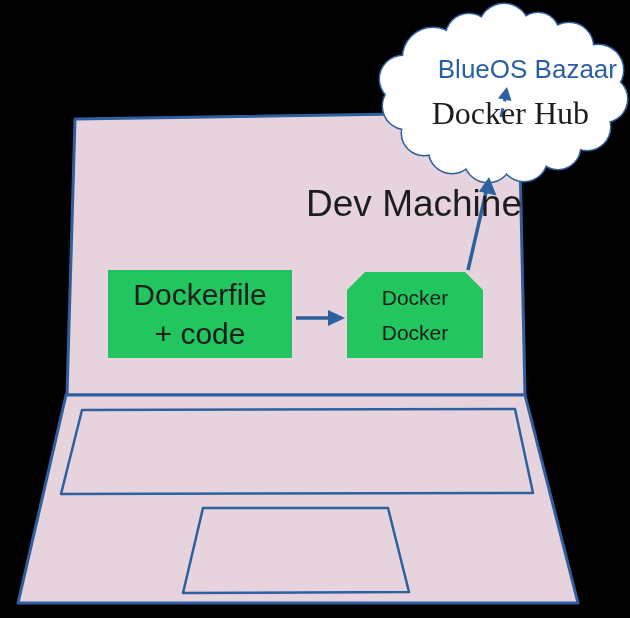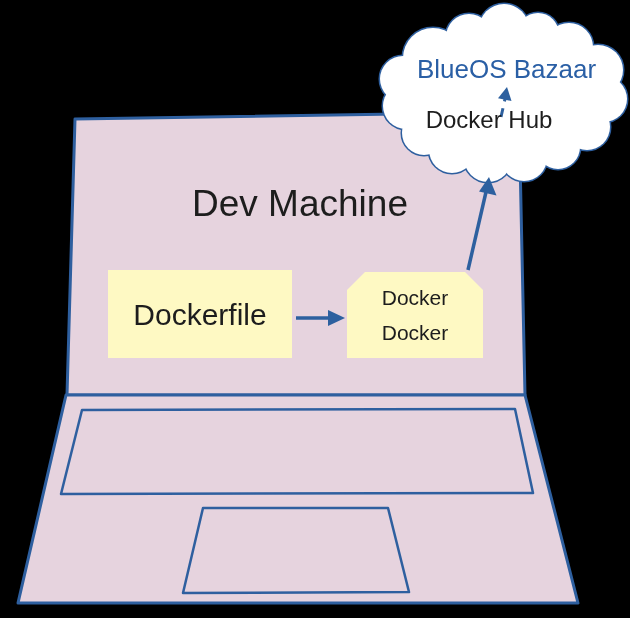--- a/index.html
+++ b/index.html
@@ -25,39 +25,39 @@
   
   .laptop-part { fill: var(--laptop-fill); stroke: var(--outline-blue); stroke-width: 3; stroke-linejoin: round; }
   .inner-part  { fill: none; stroke: var(--outline-blue); stroke-width: 2.5; stroke-linejoin: round; }
   .cloud-edge  { fill: var(--cloud-fill); stroke: var(--outline-blue); stroke-width: 3; }
   .cloud-mask  { fill: var(--cloud-fill); stroke: none; }
   .arrow-line  { stroke: var(--arrow-blue); stroke-width: 3.5; fill: none; }
   .arrow-line.dashed { stroke-dasharray: 9 7; stroke-width: 3; }
   .arrow-head  { fill: var(--arrow-blue); stroke: none; }
 
   
-  .label { position: absolute; color: var(--text-black); text-align: center; }
+  .label { position: absolute; color: var(--text-black); text-align: right; }
   .title-label { font-size: 37px; line-height: 50px; }
   .node-box {
     position: absolute;
-    background: #fef9c3;
+    background: #22c55e;
     display: flex; flex-direction: column;
     align-items: center; justify-content: center;
     color: var(--text-black);
     text-align: center;
   }
   #dockerfile-box { left: 108px; top: 270px; width: 184px; height: 88px; font-size: 30px; line-height: 39px; }
   #docker-image-box {
     left: 347px; top: 272px; width: 136px; height: 86px;
     font-size: 21px; line-height: 35px;
     clip-path: polygon(0 18px, 18px 0, calc(100% - 18px) 0, 100% 18px, 100% 100%, 0 100%);
   }
   #dev-machine-label { left: 78px; top: 179px; width: 444px; }
   #blueos-label { left: 396px; top: 54px; width: 221px; font-size: 26px; line-height: 30px; color: var(--text-blue); }
-  #dockerhub-label { left: 389px; top: 106px; width: 200px; font-size: 24px; line-height: 28px; color: var(--text-black); }
+  #dockerhub-label { left: 389px; top: 99px; width: 200px; font-size: 32px; line-height: 28px; color: var(--text-black); font-family: Liberation Serif, serif; }
 </style>
 </head>
 <body>
 
 <div id="stage">
 
   <svg class="layer" width="630" height="618" viewBox="0 0 630 618">
 
     <polygon class="laptop-part" points="75,119 519,112 525,395 67,395"></polygon>
 
@@ -119,20 +119,21 @@
     <g>
       <line class="arrow-line dashed" x1="501" y1="117" x2="505" y2="99"></line>
       <polygon class="arrow-head" points="507,87 511.5,101 498,98.2"></polygon>
     </g>
   </svg>
 
   <div class="label title-label" id="dev-machine-label">Dev Machine</div>
 
   <div class="node-box" id="dockerfile-box">
     <span>Dockerfile</span>
+    <span>+ code</span>
   </div>
 
   <div class="node-box" id="docker-image-box">
     <span>Docker</span>
     <span>Docker</span>
   </div>
 
   <div class="label" id="blueos-label">BlueOS Bazaar</div>
 
   <div class="label" id="dockerhub-label">Docker Hub</div>

